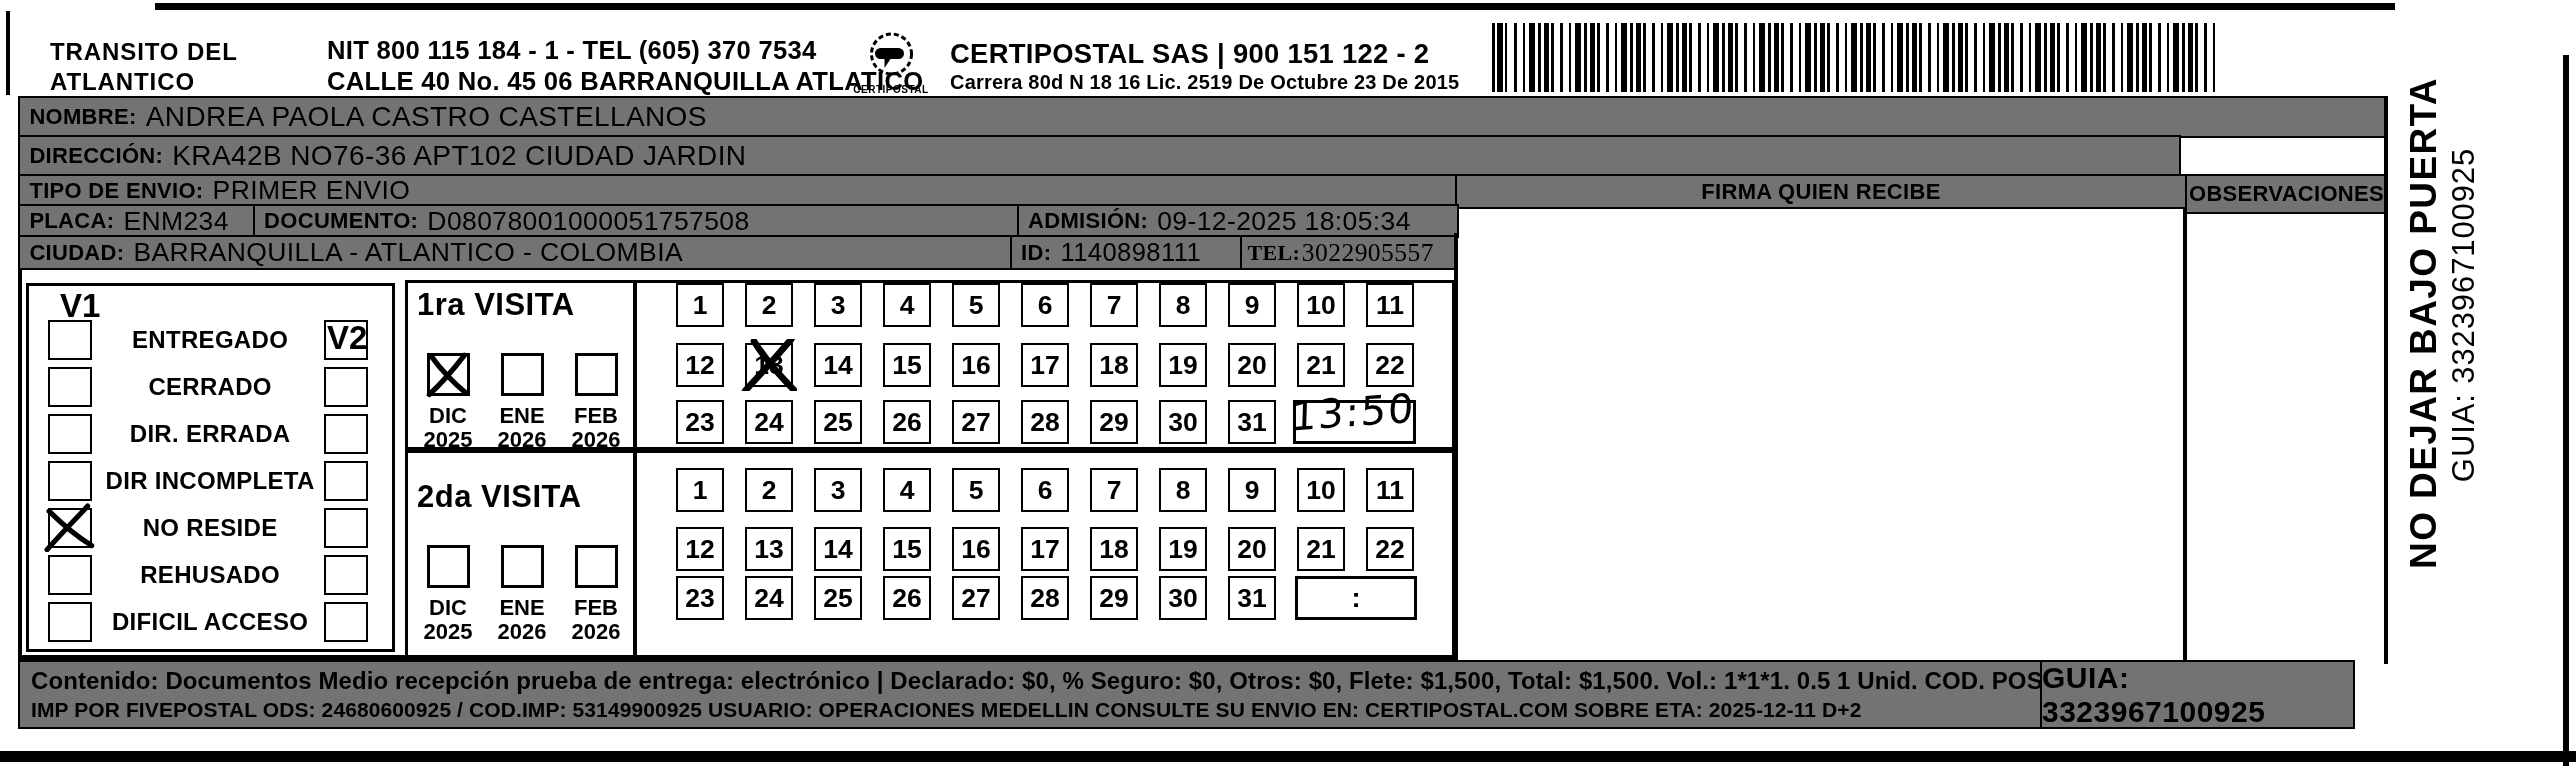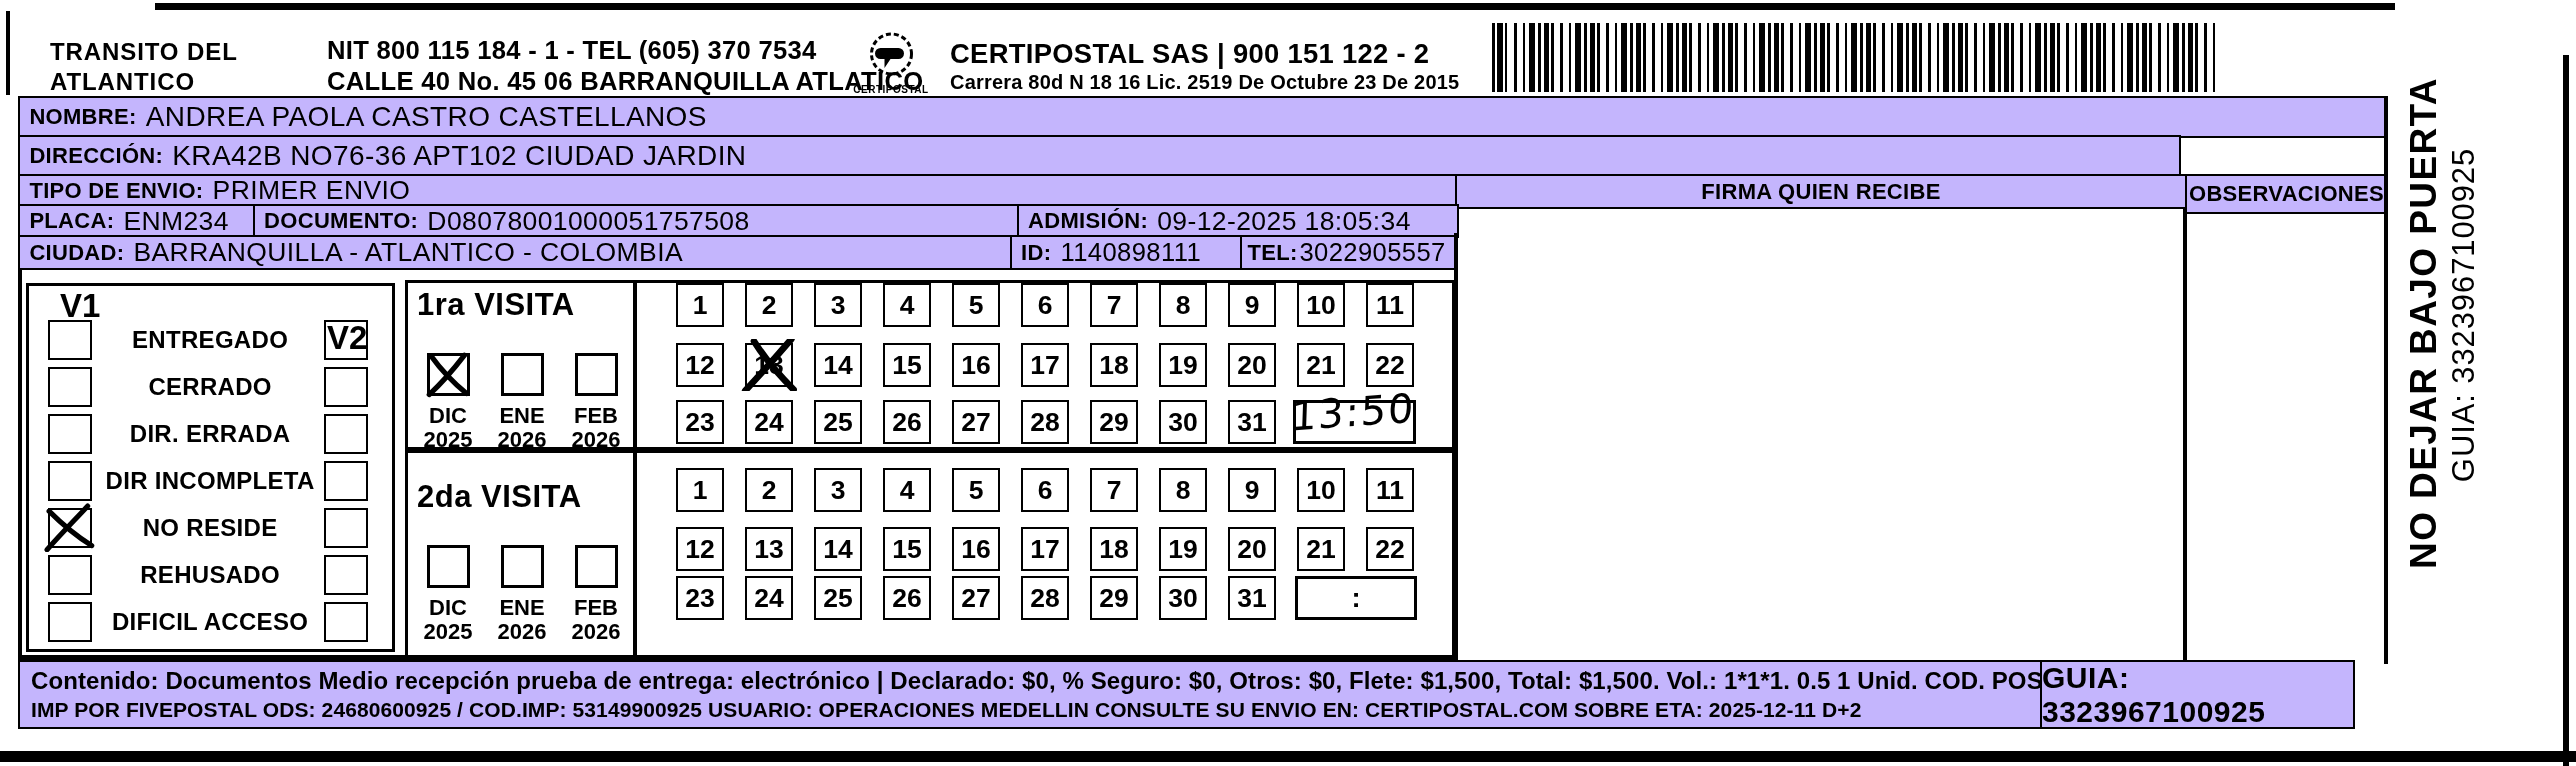--- a/index.html
+++ b/index.html
@@ -1,19 +1,19 @@
 <!DOCTYPE html>
 <html style="font-size:14.6px"><head>
 <meta charset="utf-8">
 <style>
   html,body{margin:0;padding:0;background:#fff;}
   .page{position:relative;width:2576px;height:766px;background:#fff;overflow:hidden;
         font-family:"Liberation Sans",sans-serif;color:#000;}
   .abs{position:absolute;}
-  .bx{position:absolute;border:2.7px solid #000;box-sizing:border-box;background:#c4b5fd;}
+  .bx{position:absolute;border:2.7px solid #000;box-sizing:border-box;background:#737373;}
   .bx4{position:absolute;border:3.7px solid #000;box-sizing:border-box;}
   .ln{position:absolute;background:#000;}
   .rowtxt{display:flex;align-items:center;height:100%;padding-left:9.1px;white-space:nowrap;overflow:hidden;}
   .lbl{font-weight:700;font-size:22px;letter-spacing:0.3px;margin-right:9.1px;}
   .val{font-size:28px;font-weight:500;letter-spacing:0.4px;}
   .hdr-company{font-size:24px;font-weight:600;line-height:30px;letter-spacing:0.9px;}
   .hdr-nit{font-size:25.6px;font-weight:600;line-height:31px;letter-spacing:0.3px;}
   .hdr-op1{font-size:27.4px;font-weight:700;letter-spacing:0.3px;}
   .hdr-op2{font-size:20px;font-weight:700;letter-spacing:0.2px;}
   .colhdr{display:flex;align-items:center;justify-content:center;height:100%;
@@ -141,21 +141,21 @@
       <span class="val" style="font-size:26.5px;">BARRANQUILLA - ATLANTICO - COLOMBIA</span>
       </div>
   </div>
   <div class="bx" style="left:1010px;top:235px;width:233px;height:35px;">
     <div class="rowtxt">
         <span class="lbl">ID:</span>
       <span class="val" style="font-size:25.6px;">1140898111</span>
       </div>
   </div>
   <div class="bx" style="left:1240px;top:235px;width:218px;height:35px;">
-    <div class="rowtxt" style="padding-left:5.5px;">
+    <div class="rowtxt" style="padding-left:5.5px;font-family:Liberation Serif, serif;">
         <span class="lbl" style="margin-right:1.8px;">TEL:</span>
       <span class="val" style="font-size:25.6px;">3022905557</span>
       </div>
   </div>
 
   <div class="ln" style="left:18.3px;top:268px;width:3.7px;height:396px;"></div>
   <div class="ln" style="left:1454px;top:233px;width:3.7px;height:431px;"></div>
   <div class="ln" style="left:2183px;top:208px;width:3.7px;height:455px;"></div>
   <div class="ln" style="left:2384px;top:96px;width:3.7px;height:568px;"></div>
   <div class="ln" style="left:18.3px;top:655px;width:1440px;height:4.6px;"></div>

